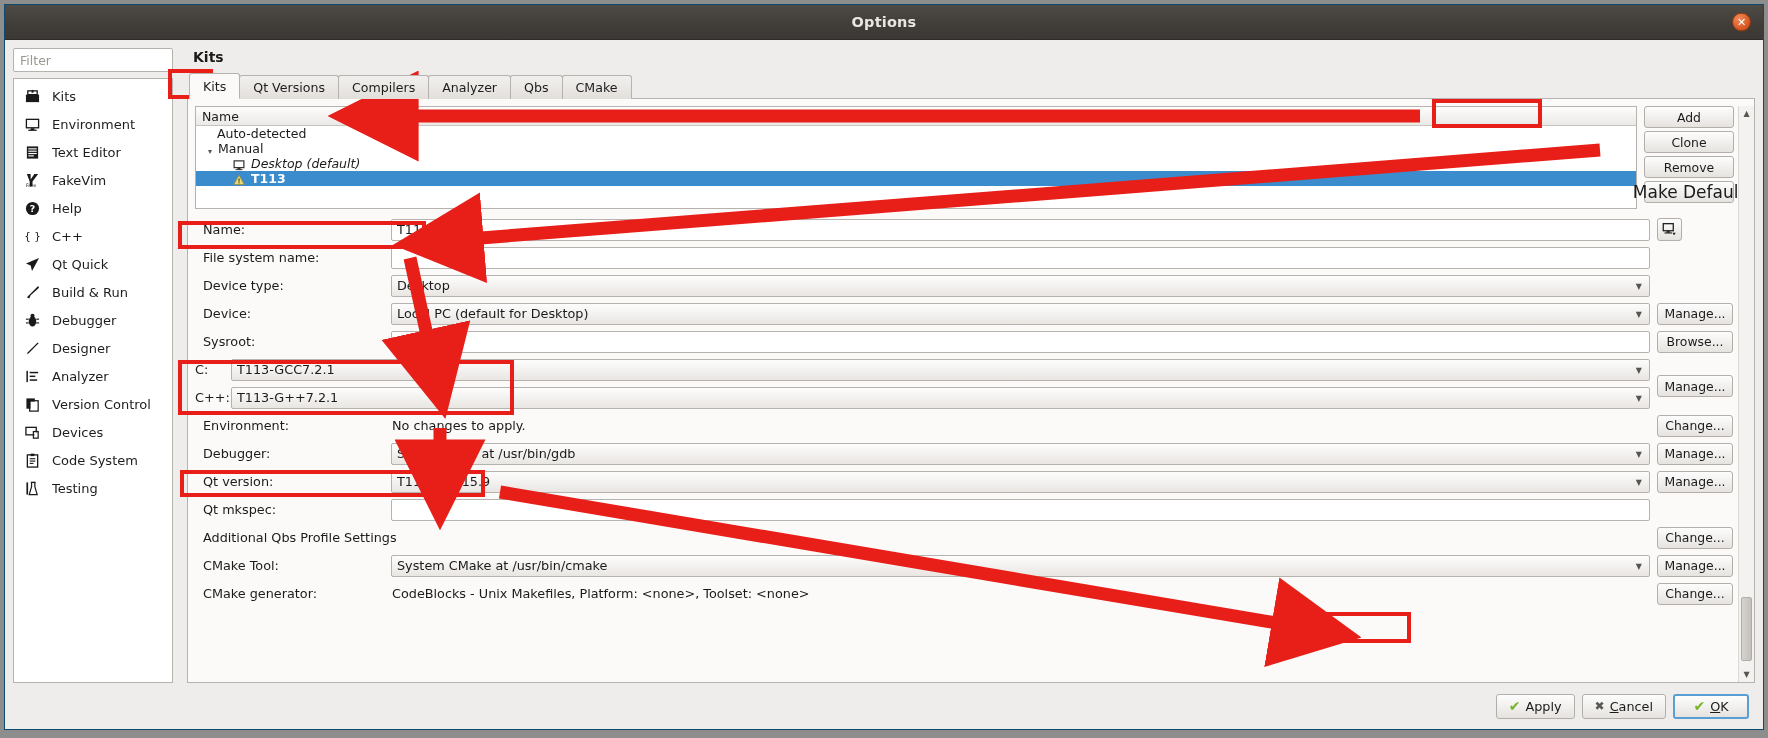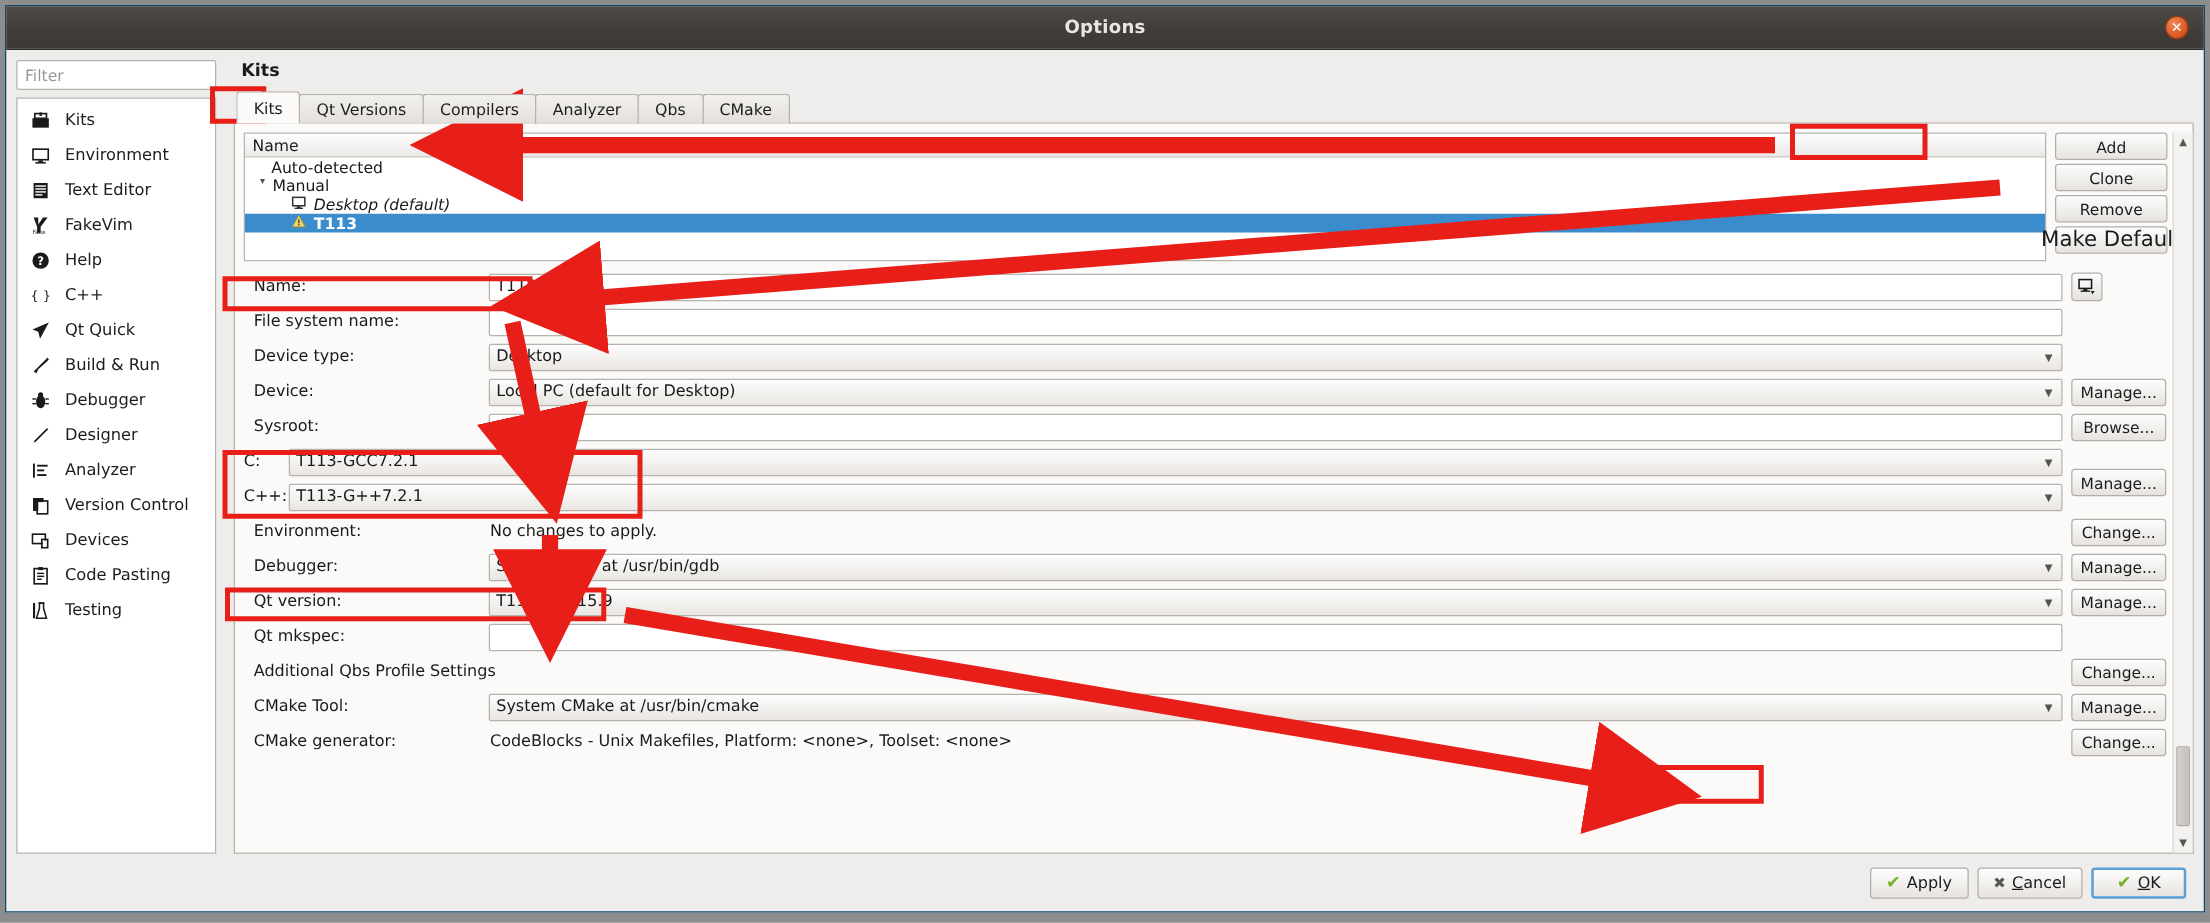--- a/index.html
+++ b/index.html
@@ -107,21 +107,21 @@
     border: 1px solid #b6b2ad; background: #fff;
     box-sizing: border-box; overflow: hidden;
   }
   .tree-header {
     height: 19px; box-sizing: border-box;
     background: linear-gradient(to bottom,#fdfdfd,#ebe9e6);
     border-bottom: 1px solid #c8c4bf;
     display: flex; align-items: center; padding-left: 6px;
     font-size: 12.5px; color: #1b1b1b;
   }
-  .trow { height: 15px; display: flex; align-items: flex-start; font-size: 12.5px; color: #1b1b1b; white-space: nowrap; }
+  .trow { height: 15px; display: flex; align-items: flex-end; font-size: 12.5px; color: #1b1b1b; white-space: nowrap; }
   .trow.selected { background: #3a8ccc; color: #fff; font-weight: bold; }
   .t-ind1 { padding-left: 21px; }
   .t-ind1b { padding-left: 6px; }
   .t-ind2 { padding-left: 36px; }
   .arrow-d {
     width: 9px; margin-left: 6px; margin-right: 1px;
     color: #555; font-size: 8px; line-height: 1;
   }
   .titem-icon { width: 14px; display: inline-flex; align-items: center; justify-content: center; margin-right: 5px; flex: none; }
   .italic { font-style: italic; }
@@ -372,21 +372,21 @@
           <div class="navitem">
             <span class="navicon">
                 <svg width="15" height="15" viewBox="0 0 16 16">
                   <rect x="2.5" y="2" width="11" height="13" fill="none" stroke="#1a1a1a" stroke-width="1.4"></rect>
                   <rect x="6" y="0.7" width="4" height="2.6" fill="#1a1a1a"></rect>
                   <rect x="5" y="5.5" width="6" height="1.2" fill="#1a1a1a"></rect>
                   <rect x="5" y="8" width="6" height="1.2" fill="#1a1a1a"></rect>
                   <rect x="5" y="10.5" width="4" height="1.2" fill="#1a1a1a"></rect>
                 </svg>
               </span>
-            <span>Code Pasting</span>
+            <span>Code System</span>
           </div>
 
           <div class="navitem">
             <span class="navicon">
                 <svg width="15" height="15" viewBox="0 0 16 16">
                   <rect x="1.5" y="1.5" width="1.8" height="13" fill="#1a1a1a"></rect>
                   <path d="M7 1.5 L7 6 L4.5 14.5 L13 14.5 L10.5 6 L10.5 1.5 Z" fill="none" stroke="#1a1a1a" stroke-width="1.3"></path>
                   <rect x="6.2" y="1" width="5" height="1.2" fill="#1a1a1a"></rect>
                 </svg>
               </span>

